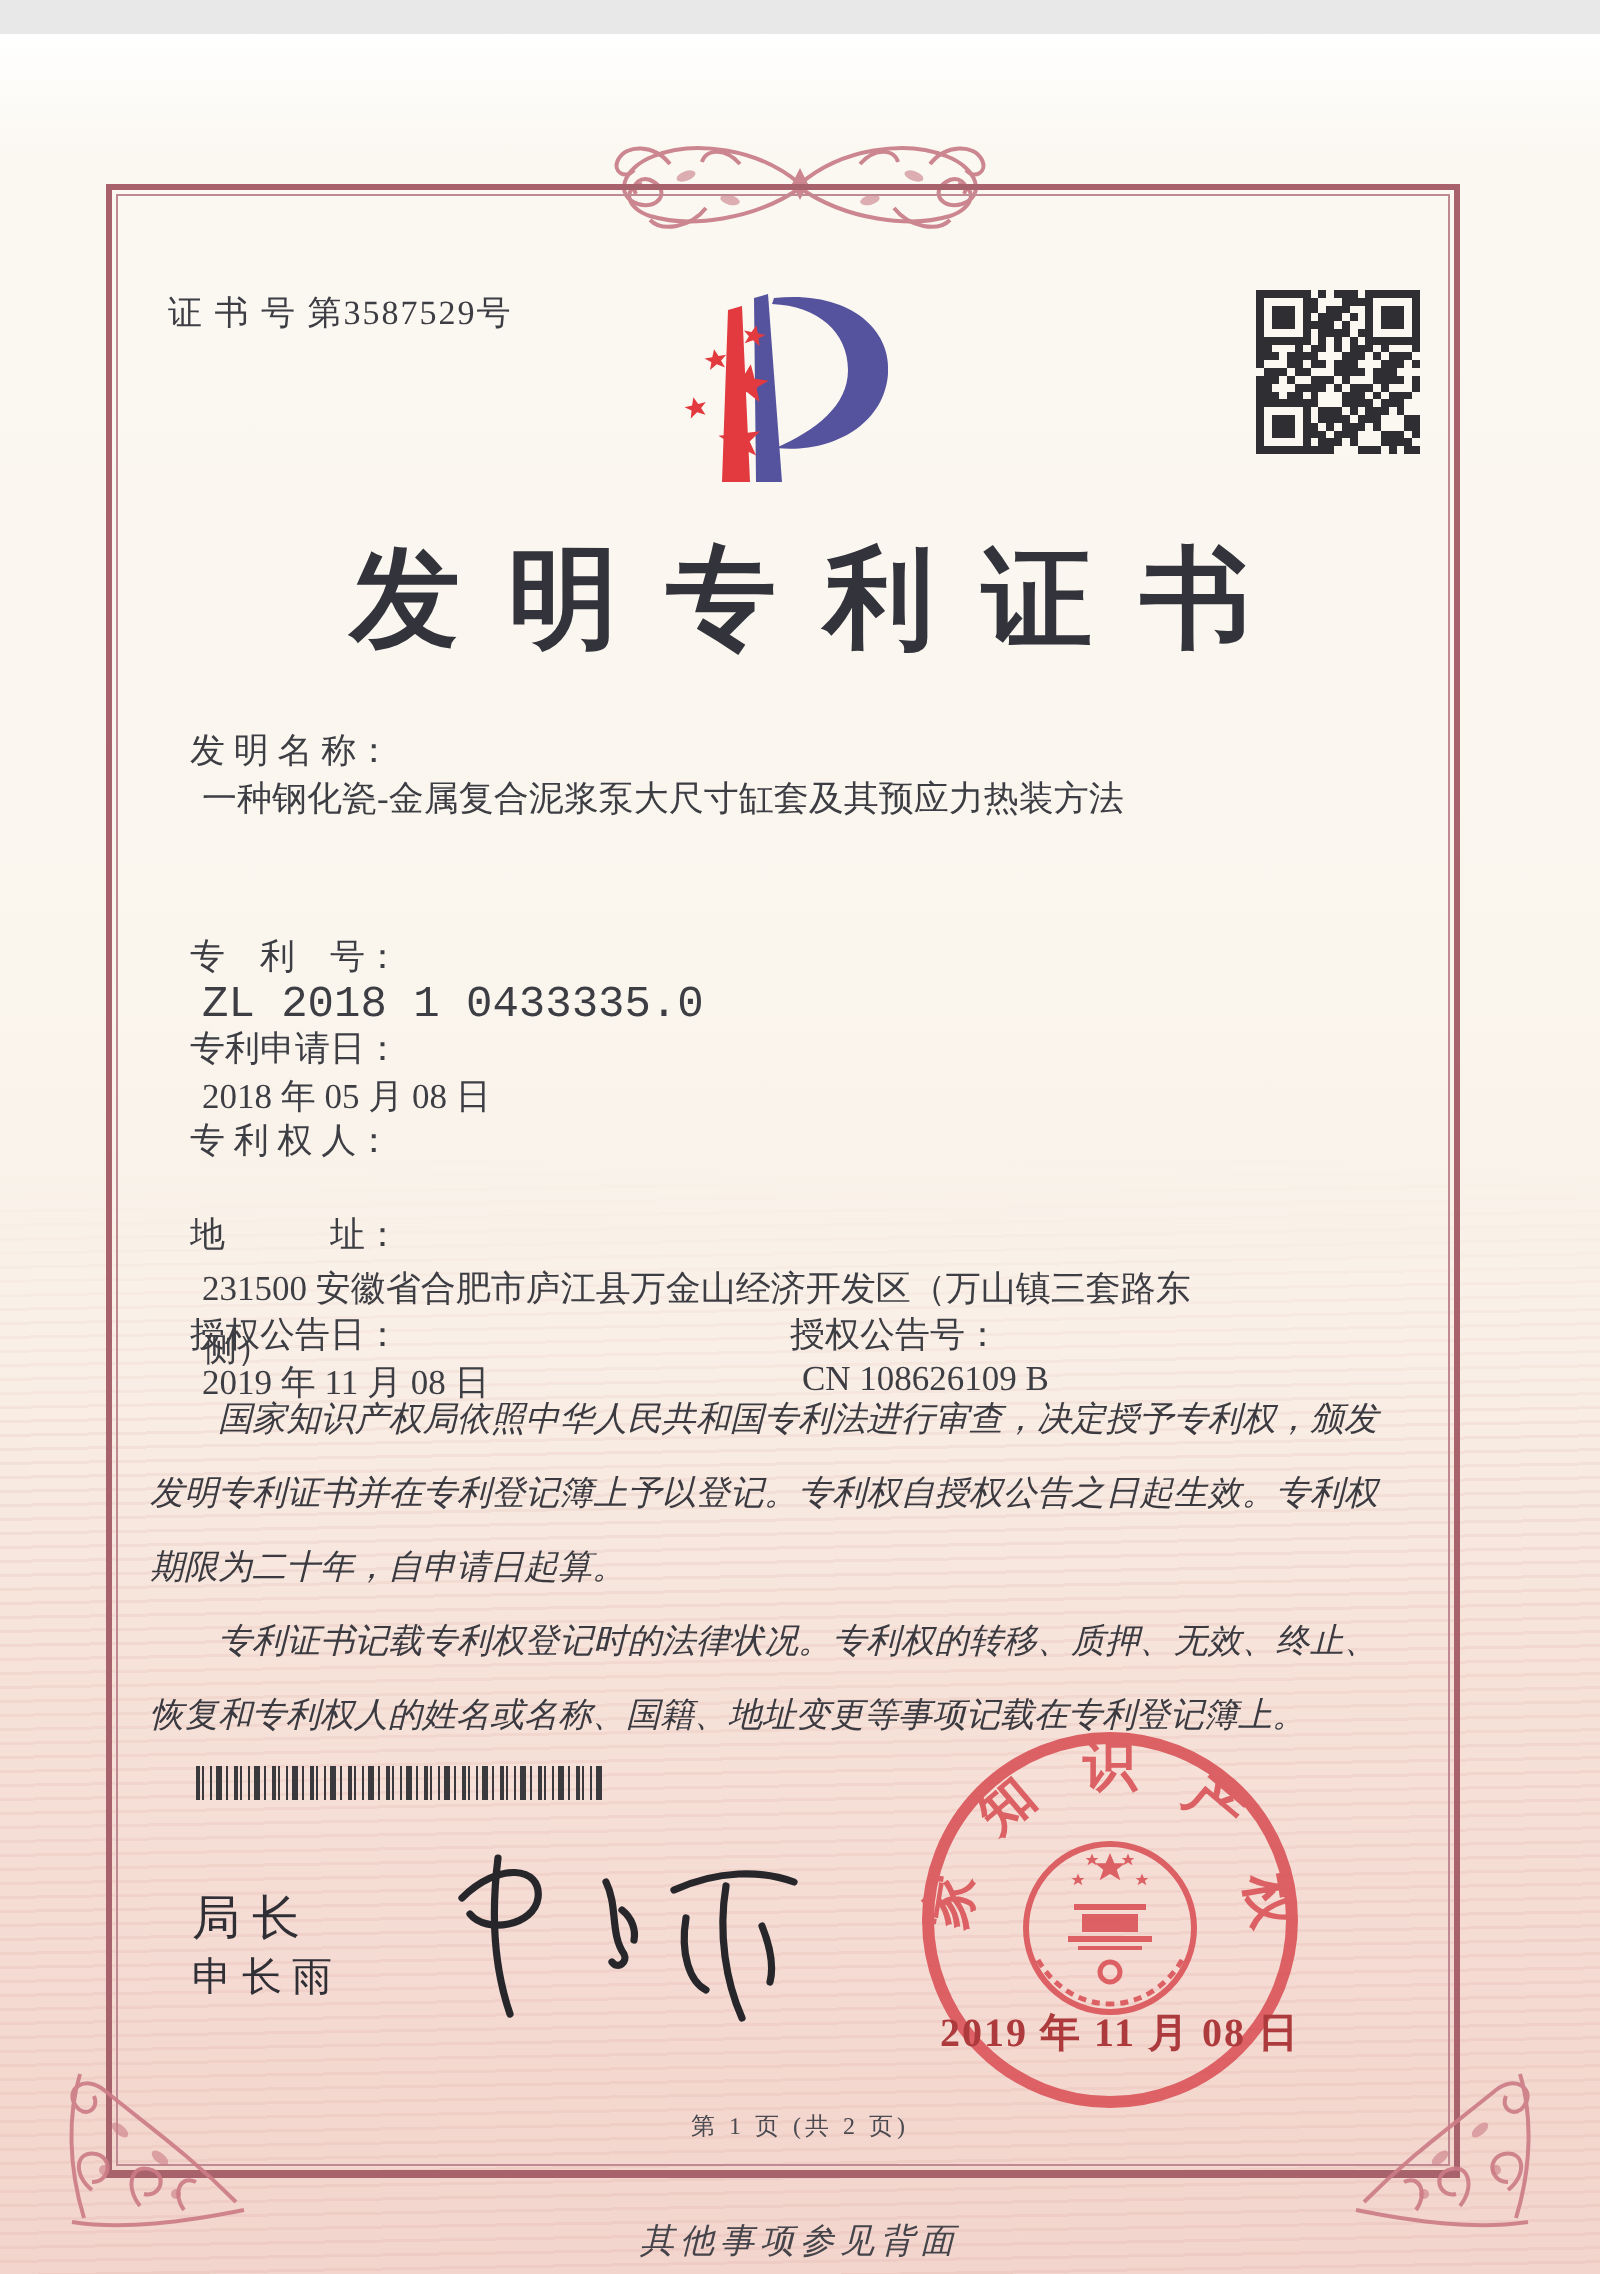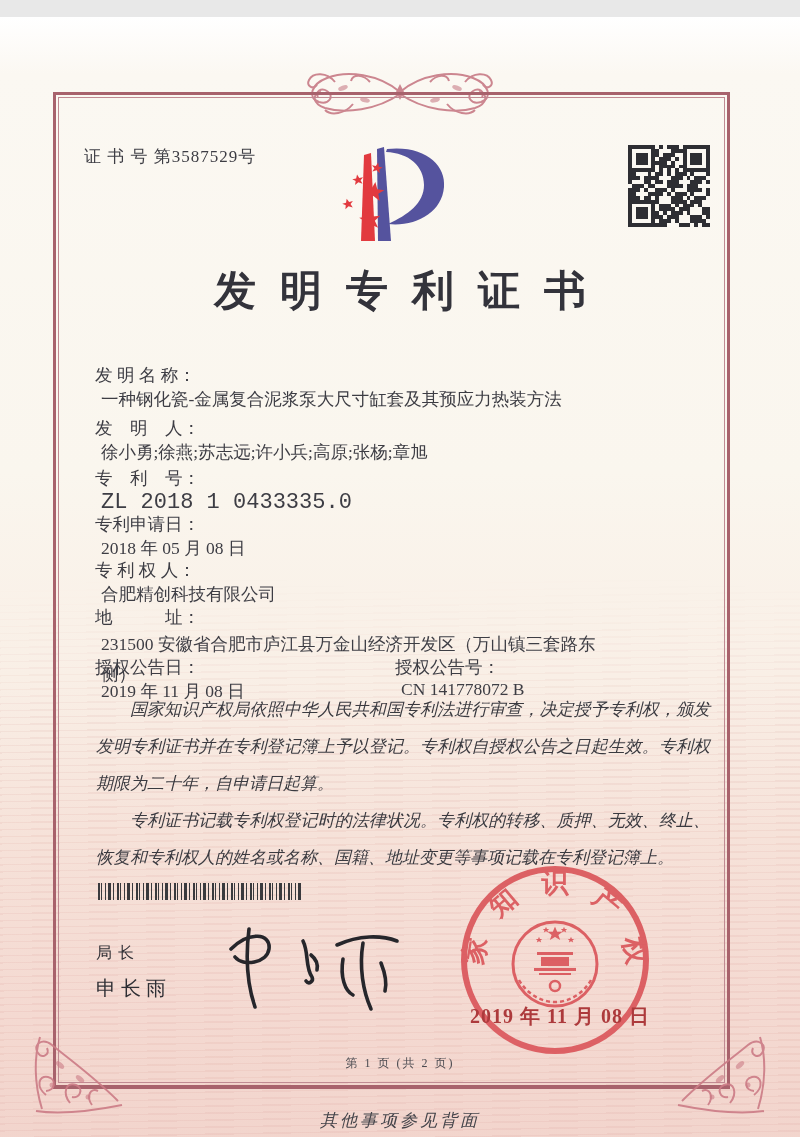--- a/index.html
+++ b/index.html
@@ -15,34 +15,34 @@
             mask-image:linear-gradient(180deg,transparent 0,black 160px);
   }
   .cert-border {
     position:absolute; left:53px; top:75px; width:677px; height:997px;
     border:3px solid #a8626c; box-sizing:border-box; border-bottom-width:4px;
   }
   .cert-border .inner { position:absolute; inset:2px; border:1px solid #c08a92; }
   .abs { position:absolute; }
   .cert-no { left:84px; top:128px; font-size:17px; letter-spacing:1px; color:#3d3d44; }
   .title {
-    left:0; right:0; top:246px; text-align:center; font-size:42px; font-weight:600;
+    left:0; right:0; top:246px; text-align:center; font-size:55px; font-weight:600;
     letter-spacing:24px; text-indent:24px; color:#33333b;
   }
   .frow { position:absolute; font-size:17.5px; color:#3d3d44; display:flex; align-items:flex-start;flex-direction:column; }
   .frow .flabel { white-space:pre; }
   .frow .fvalue { margin-left:6px; }
   .fvalue.wrapped { width:512px; line-height:30px; }
-  .paras { left:96px; top:674px; width:614px; color:#3a3a40; }
+  .paras { left:75px; top:674px; width:614px; color:#3a3a40; }
   .paras p { margin:0; font-size:17px; line-height:37px; text-indent:2em; font-style:italic; text-align:justify; }
   .barcode {
     left:98px; top:866px; width:204px; height:17px;
     background:repeating-linear-gradient(90deg,#3a3a3e 0 2px,transparent 2px 3px,#3a3a3e 3px 4px,transparent 4px 7px,#3a3a3e 7px 8px,transparent 8px 10px,#3a3a3e 10px 13px,transparent 13px 15px,#3a3a3e 15px 16px,transparent 16px 19px);
   }
-  .director-title { left:96px; top:926px; font-size:16px; letter-spacing:6px; color:#2f2f35; }
+  .director-title { left:96px; top:926px; font-size:24px; letter-spacing:6px; color:#2f2f35; }
   .director-name  { left:96px; top:958px; font-size:20px; letter-spacing:5px; color:#2f2f35; }
   .seal-date { left:452px; top:986px; width:216px; text-align:center; font-size:20px; letter-spacing:1px; color:#ad3a3c; font-weight:600; }
   .page-no { left:0; right:0; top:1038px; text-align:center; font-size:12px; letter-spacing:2px; color:#4a4a50; }
   .back-note { left:0; right:0; top:1092px; text-align:center; font-size:17px; letter-spacing:3px; font-style:italic; color:#44444a; }
   svg { display:block; }
 </style>
 </head>
 <body>
 
 <div class="page">
@@ -95,47 +95,42 @@
     <path id="qr-path" fill="#2e2e33" d="M8,0h1v1h-1zM10,0h1v1h-1zM11,0h1v1h-1zM12,0h1v1h-1zM7,1h1v1h-1zM11,1h1v1h-1zM12,1h1v1h-1zM13,1h1v1h-1zM7,2h1v1h-1zM9,2h1v1h-1zM10,2h1v1h-1zM11,2h1v1h-1zM8,3h1v1h-1zM9,3h1v1h-1zM10,3h1v1h-1zM12,3h1v1h-1zM7,4h1v1h-1zM8,4h1v1h-1zM9,4h1v1h-1zM11,4h1v1h-1zM8,5h1v1h-1zM9,5h1v1h-1zM10,5h1v1h-1zM11,5h1v1h-1zM13,5h1v1h-1zM8,6h1v1h-1zM10,6h1v1h-1zM12,6h1v1h-1zM0,7h1v1h-1zM1,7h1v1h-1zM5,7h1v1h-1zM7,7h1v1h-1zM8,7h1v1h-1zM10,7h1v1h-1zM12,7h1v1h-1zM13,7h1v1h-1zM14,7h1v1h-1zM16,7h1v1h-1zM20,7h1v1h-1zM0,8h1v1h-1zM1,8h1v1h-1zM2,8h1v1h-1zM4,8h1v1h-1zM5,8h1v1h-1zM6,8h1v1h-1zM7,8h1v1h-1zM11,8h1v1h-1zM12,8h1v1h-1zM13,8h1v1h-1zM15,8h1v1h-1zM17,8h1v1h-1zM18,8h1v1h-1zM19,8h1v1h-1zM0,9h1v1h-1zM4,9h1v1h-1zM5,9h1v1h-1zM7,9h1v1h-1zM8,9h1v1h-1zM10,9h1v1h-1zM11,9h1v1h-1zM12,9h1v1h-1zM16,9h1v1h-1zM17,9h1v1h-1zM18,9h1v1h-1zM20,9h1v1h-1zM1,10h1v1h-1zM2,10h1v1h-1zM3,10h1v1h-1zM5,10h1v1h-1zM6,10h1v1h-1zM10,10h1v1h-1zM11,10h1v1h-1zM12,10h1v1h-1zM13,10h1v1h-1zM15,10h1v1h-1zM16,10h1v1h-1zM17,10h1v1h-1zM0,11h1v1h-1zM1,11h1v1h-1zM2,11h1v1h-1zM4,11h1v1h-1zM7,11h1v1h-1zM8,11h1v1h-1zM9,11h1v1h-1zM11,11h1v1h-1zM15,11h1v1h-1zM16,11h1v1h-1zM17,11h1v1h-1zM18,11h1v1h-1zM20,11h1v1h-1zM0,12h1v1h-1zM1,12h1v1h-1zM5,12h1v1h-1zM6,12h1v1h-1zM7,12h1v1h-1zM8,12h1v1h-1zM10,12h1v1h-1zM12,12h1v1h-1zM13,12h1v1h-1zM14,12h1v1h-1zM16,12h1v1h-1zM20,12h1v1h-1zM0,13h1v1h-1zM1,13h1v1h-1zM2,13h1v1h-1zM4,13h1v1h-1zM5,13h1v1h-1zM7,13h1v1h-1zM11,13h1v1h-1zM12,13h1v1h-1zM13,13h1v1h-1zM15,13h1v1h-1zM17,13h1v1h-1zM18,13h1v1h-1zM19,13h1v1h-1zM7,14h1v1h-1zM11,14h1v1h-1zM12,14h1v1h-1zM13,14h1v1h-1zM14,14h1v1h-1zM16,14h1v1h-1zM17,14h1v1h-1zM18,14h1v1h-1zM8,15h1v1h-1zM9,15h1v1h-1zM10,15h1v1h-1zM12,15h1v1h-1zM14,15h1v1h-1zM15,15h1v1h-1zM16,15h1v1h-1zM18,15h1v1h-1zM8,16h1v1h-1zM9,16h1v1h-1zM10,16h1v1h-1zM11,16h1v1h-1zM13,16h1v1h-1zM14,16h1v1h-1zM15,16h1v1h-1zM19,16h1v1h-1zM20,16h1v1h-1zM7,17h1v1h-1zM9,17h1v1h-1zM11,17h1v1h-1zM12,17h1v1h-1zM13,17h1v1h-1zM15,17h1v1h-1zM19,17h1v1h-1zM20,17h1v1h-1zM7,18h1v1h-1zM8,18h1v1h-1zM10,18h1v1h-1zM11,18h1v1h-1zM12,18h1v1h-1zM16,18h1v1h-1zM17,18h1v1h-1zM18,18h1v1h-1zM20,18h1v1h-1zM8,19h1v1h-1zM9,19h1v1h-1zM10,19h1v1h-1zM12,19h1v1h-1zM16,19h1v1h-1zM17,19h1v1h-1zM18,19h1v1h-1zM19,19h1v1h-1zM7,20h1v1h-1zM8,20h1v1h-1zM9,20h1v1h-1zM13,20h1v1h-1zM14,20h1v1h-1zM15,20h1v1h-1zM17,20h1v1h-1zM19,20h1v1h-1zM20,20h1v1h-1z"></path>
     <path id="qr-finders" fill="#2e2e33" d="M0,0h7v7h-7z M1,1h5v5h-5z M2,2h3v3h-3zM14,0h7v7h-7z M15,1h5v5h-5z M16,2h3v3h-3zM0,14h7v7h-7z M1,15h5v5h-5z M2,16h3v3h-3z" fill-rule="evenodd"></path>
   </svg>
 
   <div class="abs title">发明专利证书</div>
 
   <div class="frow" style="left:95px;top:346px;">
     <span class="flabel">发 明 名 称：</span>
     <span class="fvalue">一种钢化瓷-金属复合泥浆泵大尺寸缸套及其预应力热装方法</span>
   </div>
-  <div class="frow" style="left:95px;top:399px;">
-    <span class="flabel">发　明　人：</span>
-    <span class="fvalue">徐小勇;徐燕;苏志远;许小兵;高原;张杨;章旭</span>
-  </div>
   <div class="frow" style="left:95px;top:449px;">
     <span class="flabel">专　利　号：</span>
     <span class="fvalue" style="font-family:'Liberation Mono','DejaVu Sans Mono',monospace;font-size:22px;">ZL 2018 1 0433335.0</span>
   </div>
   <div class="frow" style="left:95px;top:495px;">
     <span class="flabel">专利申请日：</span>
     <span class="fvalue">2018 年 05 月 08 日</span>
   </div>
   <div class="frow" style="left:95px;top:541px;">
     <span class="flabel">专 利 权 人：</span>
-    <span class="fvalue">合肥精创科技有限公司</span>
   </div>
   <div class="frow" style="left:95px;top:588px;">
     <span class="flabel">地　　　址：</span>
     <span class="fvalue wrapped">231500 安徽省合肥市庐江县万金山经济开发区（万山镇三套路东侧）</span>
   </div>
   <div class="frow" style="left:95px;top:638px;">
     <span class="flabel">授权公告日：</span>
     <span class="fvalue">2019 年 11 月 08 日</span>
   </div>
   <div class="frow" style="left:395px;top:638px;">
     <span class="flabel">授权公告号：</span>
-    <span class="fvalue">CN 141778072 B</span>
+    <span class="fvalue">CN 108626109 B</span>
   </div>
 
   <div class="abs paras">
     <p>国家知识产权局依照中华人民共和国专利法进行审查，决定授予专利权，颁发发明专利证书并在专利登记簿上予以登记。专利权自授权公告之日起生效。专利权期限为二十年，自申请日起算。</p>
     <p>专利证书记载专利权登记时的法律状况。专利权的转移、质押、无效、终止、恢复和专利权人的姓名或名称、国籍、地址变更等事项记载在专利登记簿上。</p>
   </div>
 
   <div class="abs barcode"></div>
 
   <div class="abs director-title">局长</div>

